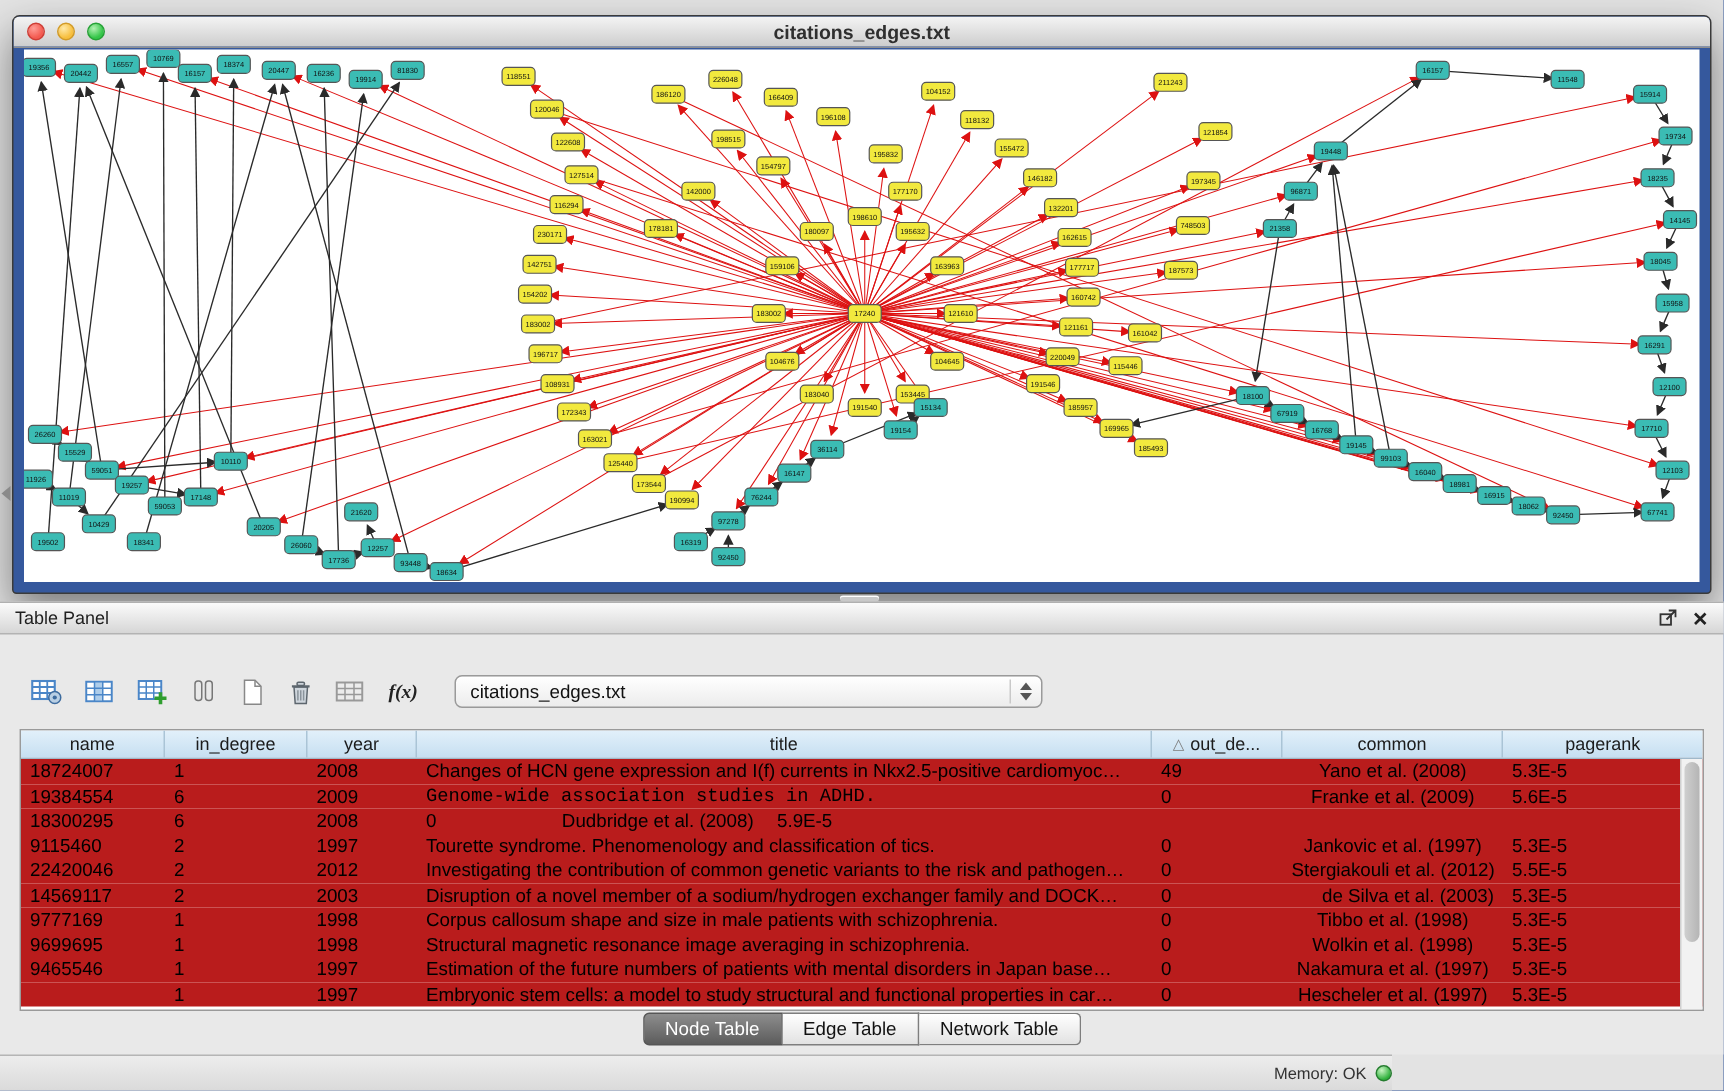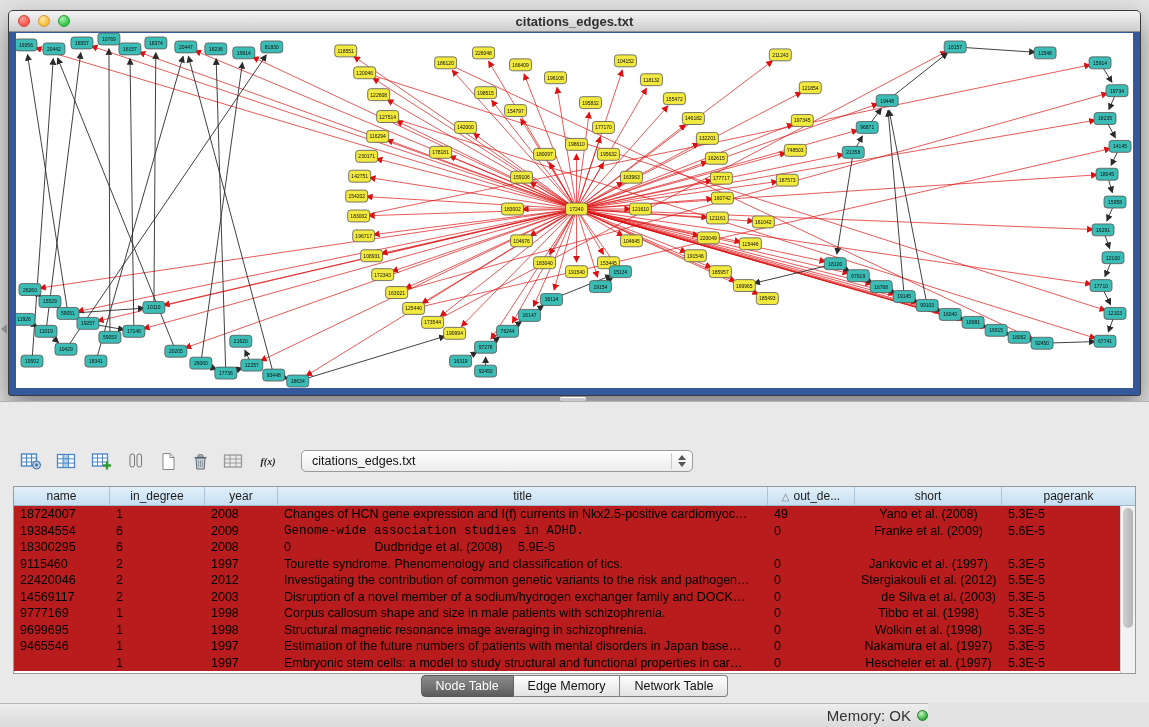--- a/index.html
+++ b/index.html
@@ -22,21 +22,21 @@
   .split-handle{position:absolute;top:397px;left:560px;width:26px;height:5px;border-radius:2px;background:#c9c9c9;box-shadow:inset 0 1px #fff,inset 0 -1px #a5a5a5}
 
   
   .panel{position:absolute;left:0;top:401px;width:1149px;height:302px;background:#e9e9e9;border-top:1px solid #b0b0b0}
   .panel-header{height:21px;background:linear-gradient(#fbfbfb,#d6d6d6);border-bottom:1px solid #b3b3b3;display:flex;align-items:center;padding:0 10px;font-size:12px;color:#1f1f1f}
   .ph-actions{margin-left:auto;display:flex;gap:10px;align-items:center}
   .ph-btn{cursor:default;display:inline-flex;align-items:center}
 
   .toolbar{position:absolute;left:20px;top:46px;height:26px;display:flex;align-items:center;gap:14px}
   .tool-btn{display:inline-flex;align-items:center;justify-content:center;min-width:18px;height:22px}
-  .fx-btn .fx-label{font-family:"Liberation Serif",serif;font-style:italic;font-weight:bold;font-size:10px;color:#222}
+  .fx-btn .fx-label{font-family:"Liberation Serif",serif;font-style:italic;font-weight:bold;font-size:13px;color:#222}
   .combo{margin-left:10px;width:392px;height:22px;background:linear-gradient(#ffffff,#ececec);border:1px solid #9a9a9a;border-radius:5px;display:flex;align-items:center;padding:0 6px 0 10px;font-size:12.5px;color:#111;box-shadow:inset 0 1px #fff}
   .combo-text{flex:1 1 auto;overflow:hidden;white-space:nowrap}
   .combo-arrows{display:flex;flex-direction:column;gap:2px;align-items:center;padding-left:6px;border-left:1px solid #c9c9c9;height:16px;justify-content:center}
   .combo-arrows i{display:block;width:0;height:0}
   .combo-arrows .up{border-left:4px solid transparent;border-right:4px solid transparent;border-bottom:5px solid #555}
   .combo-arrows .down{border-left:4px solid transparent;border-right:4px solid transparent;border-top:5px solid #555}
 
   .table-wrap{position:absolute;left:13px;right:13px;top:84px;height:188px;background:#fff;border:1px solid #9a9a9a;overflow:hidden}
   .thead{display:flex;height:19px;background:linear-gradient(#e2f0fa,#c6dff1);border-bottom:1px solid #9fb8ca}
   .th{display:flex;align-items:center;justify-content:center;font-size:12px;color:#1c1c1c;border-right:1px solid #aac4d6;overflow:hidden;white-space:nowrap}
@@ -50,21 +50,21 @@
   .vscroll{position:absolute;right:0;top:19px;bottom:0;width:15px;background:#f2f2f2;border-left:1px solid #d0d0d0}
   .vscroll .thumb{position:absolute;left:2px;right:2px;top:2px;height:120px;border-radius:6px;background:linear-gradient(90deg,#cfcfcf,#b5b5b5)}
 
   #tabs{position:absolute;left:50%;top:273px;transform:translateX(-50%);display:flex}
   .tab{font-size:12.5px;padding:2px 14px;line-height:16px;border:1px solid #7e7e7e;border-left:none;background:linear-gradient(#ffffff,#e2e2e2);color:#111;cursor:default;white-space:nowrap}
   .tab:first-child{border-left:1px solid #7e7e7e;border-radius:4px 0 0 4px}
   .tab:last-child{border-radius:0 4px 4px 0}
   .tab.selected{background:linear-gradient(#8d8d8d,#5c5c5c);color:#fff;border-color:#565656}
 
   
-  .statusbar{position:absolute;left:0;bottom:0;width:928px;height:24px;background:linear-gradient(#ededed,#dadada);border-top:1px solid #b5b5b5;display:flex;align-items:center;justify-content:flex-end;gap:6px;font-size:15px;color:#333}
+  .statusbar{position:absolute;left:0;bottom:0;width:928px;height:24px;background:linear-gradient(#ededed,#dadada);border-top:1px solid #b5b5b5;display:flex;align-items:center;justify-content:flex-end;gap:6px;font-size:11px;color:#333}
   .mem-dot{width:11px;height:11px;border-radius:50%;background:radial-gradient(circle at 35% 28%,#c8f5c2,#30b13d 70%);border:1px solid #247c2e}
 </style>
 </head>
 <body>
 
 <div class="net-window">
   <div class="titlebar">
     <div class="lights">
       <span class="light red"></span>
       <span class="light yellow"></span>
@@ -740,20 +740,36 @@
           </g>
         </g>
     </svg>
   </div>
 </div>
 
 <div class="west-toggle"></div>
 <div class="split-handle"></div>
 
 <div class="panel">
+  <div class="panel-header">
+    <span class="ph-title">Table Panel</span>
+    <span class="ph-actions">
+      <span class="ph-btn">
+        <svg width="12" height="12" viewBox="0 0 12 12">
+          <rect x="1" y="3.5" width="7" height="7" fill="none" stroke="#333" stroke-width="1.2"></rect>
+          <path d="M5 7 L10.5 1.5 M6.5 1 H11 V5.5" stroke="#333" stroke-width="1.2" fill="none"></path>
+        </svg>
+      </span>
+      <span class="ph-btn">
+        <svg width="11" height="11" viewBox="0 0 11 11">
+          <path d="M2 2 L9 9 M9 2 L2 9" stroke="#222" stroke-width="1.8"></path>
+        </svg>
+      </span>
+    </span>
+  </div>
 
   <div class="toolbar">
     <div class="tool-btn">
       <svg width="22" height="18" viewBox="0 0 22 18">
         <rect x="1.5" y="2" width="15" height="12" fill="#fff" stroke="#4a86c8" stroke-width="1.4"></rect>
         <path d="M1.5 6h15M1.5 10h15M6.5 2v12M11.5 2v12" stroke="#4a86c8" stroke-width="1.2" fill="none"></path>
         <circle cx="16.5" cy="13" r="4" fill="#b9cfe4" stroke="#3d6b9e"></circle>
         <circle cx="16.5" cy="13" r="1.4" fill="#3d6b9e"></circle>
       </svg>
     </div>
@@ -821,21 +837,21 @@
           <span>year</span>
         </div>
         <div class="th" style="width: 490px;">
           <span>title</span>
         </div>
         <div class="th" style="width: 87px;">
           <span class="sort">△</span>
           <span>out_de...</span>
         </div>
         <div class="th" style="width: 147px;">
-          <span>short</span>
+          <span>common</span>
         </div>
         <div class="th grow">
           <span>pagerank</span>
         </div>
       </div>
     <div class="tbody" id="tbody">
         <div class="trow">
           <div class="td" style="width: 96px;">18724007</div>
           <div class="td" style="width: 95px;">1</div>
           <div class="td" style="width: 73px;">2008</div>
@@ -925,21 +941,21 @@
           <div class="td grow">5.3E-5</div>
         </div>
       </div>
     <div class="vscroll">
         <div class="thumb"></div>
       </div>
   </div>
 
   <div id="tabs">
       <div class="tab selected">Node Table</div>
-      <div class="tab">Edge Memory</div>
+      <div class="tab">Edge Table</div>
       <div class="tab">Network Table</div>
     </div>
 </div>
 
 <div class="statusbar">
   <span>Memory: OK</span>
   <span class="mem-dot"></span>
 </div>
 
 </body></html>

